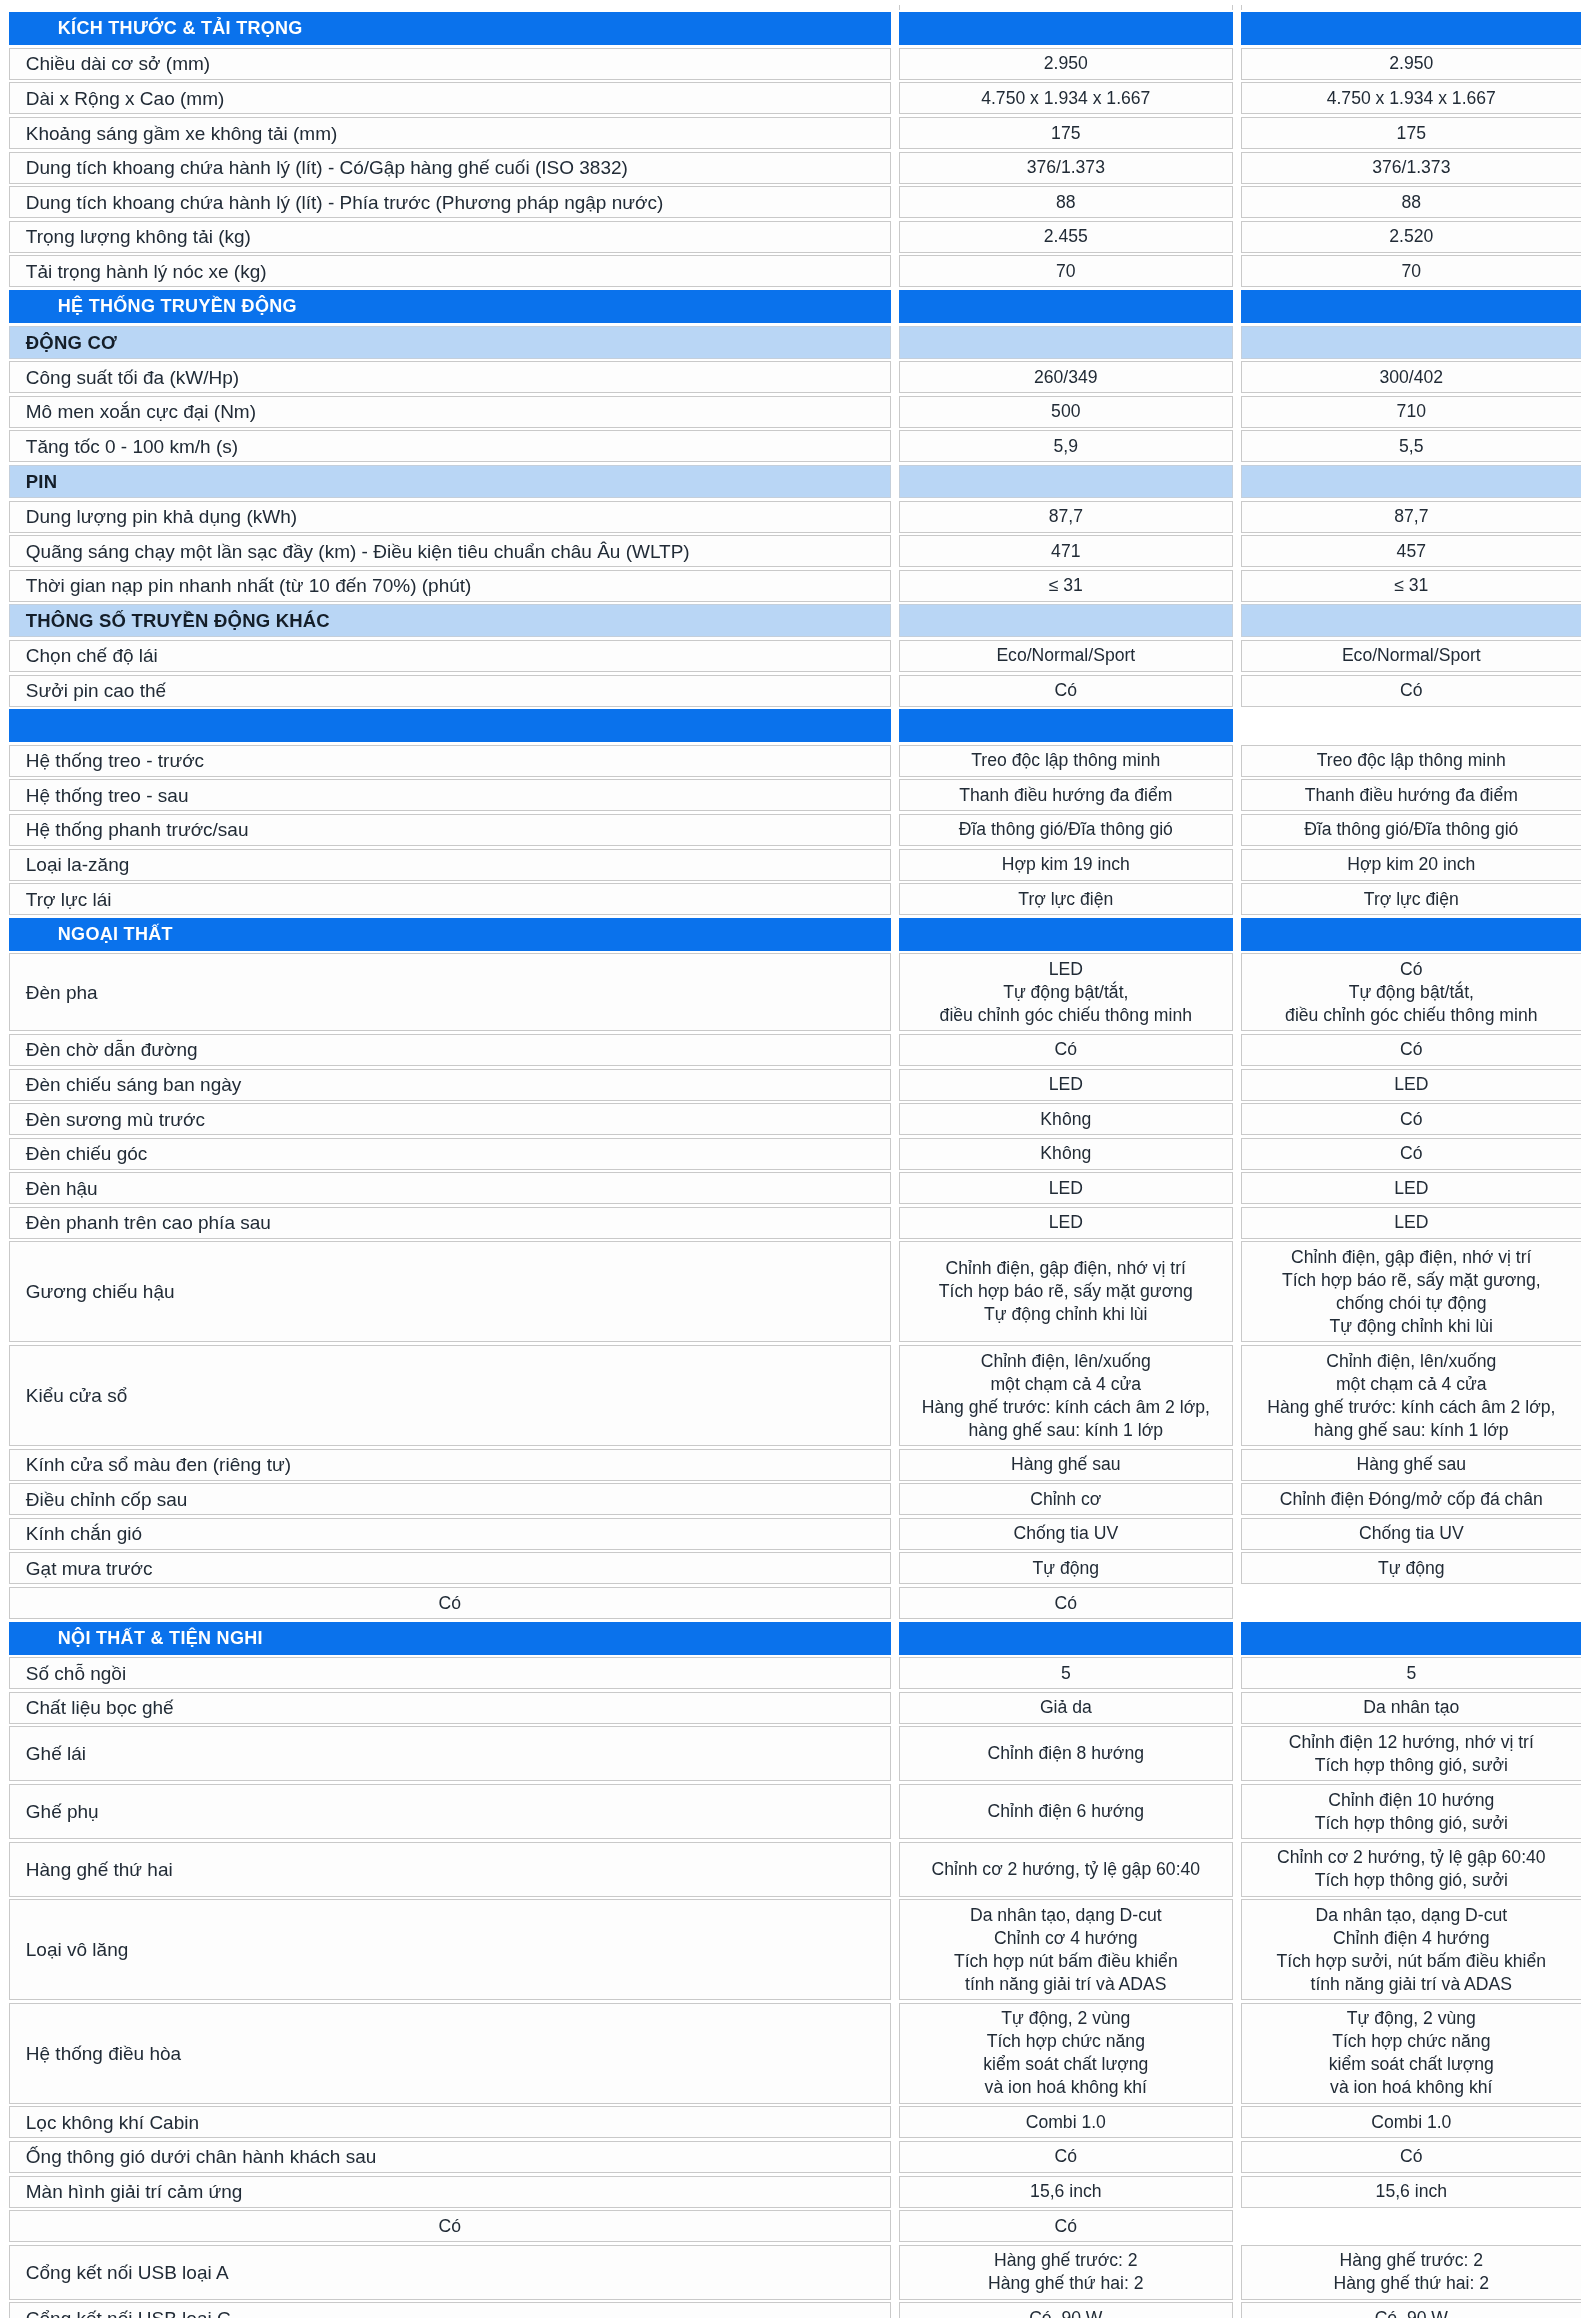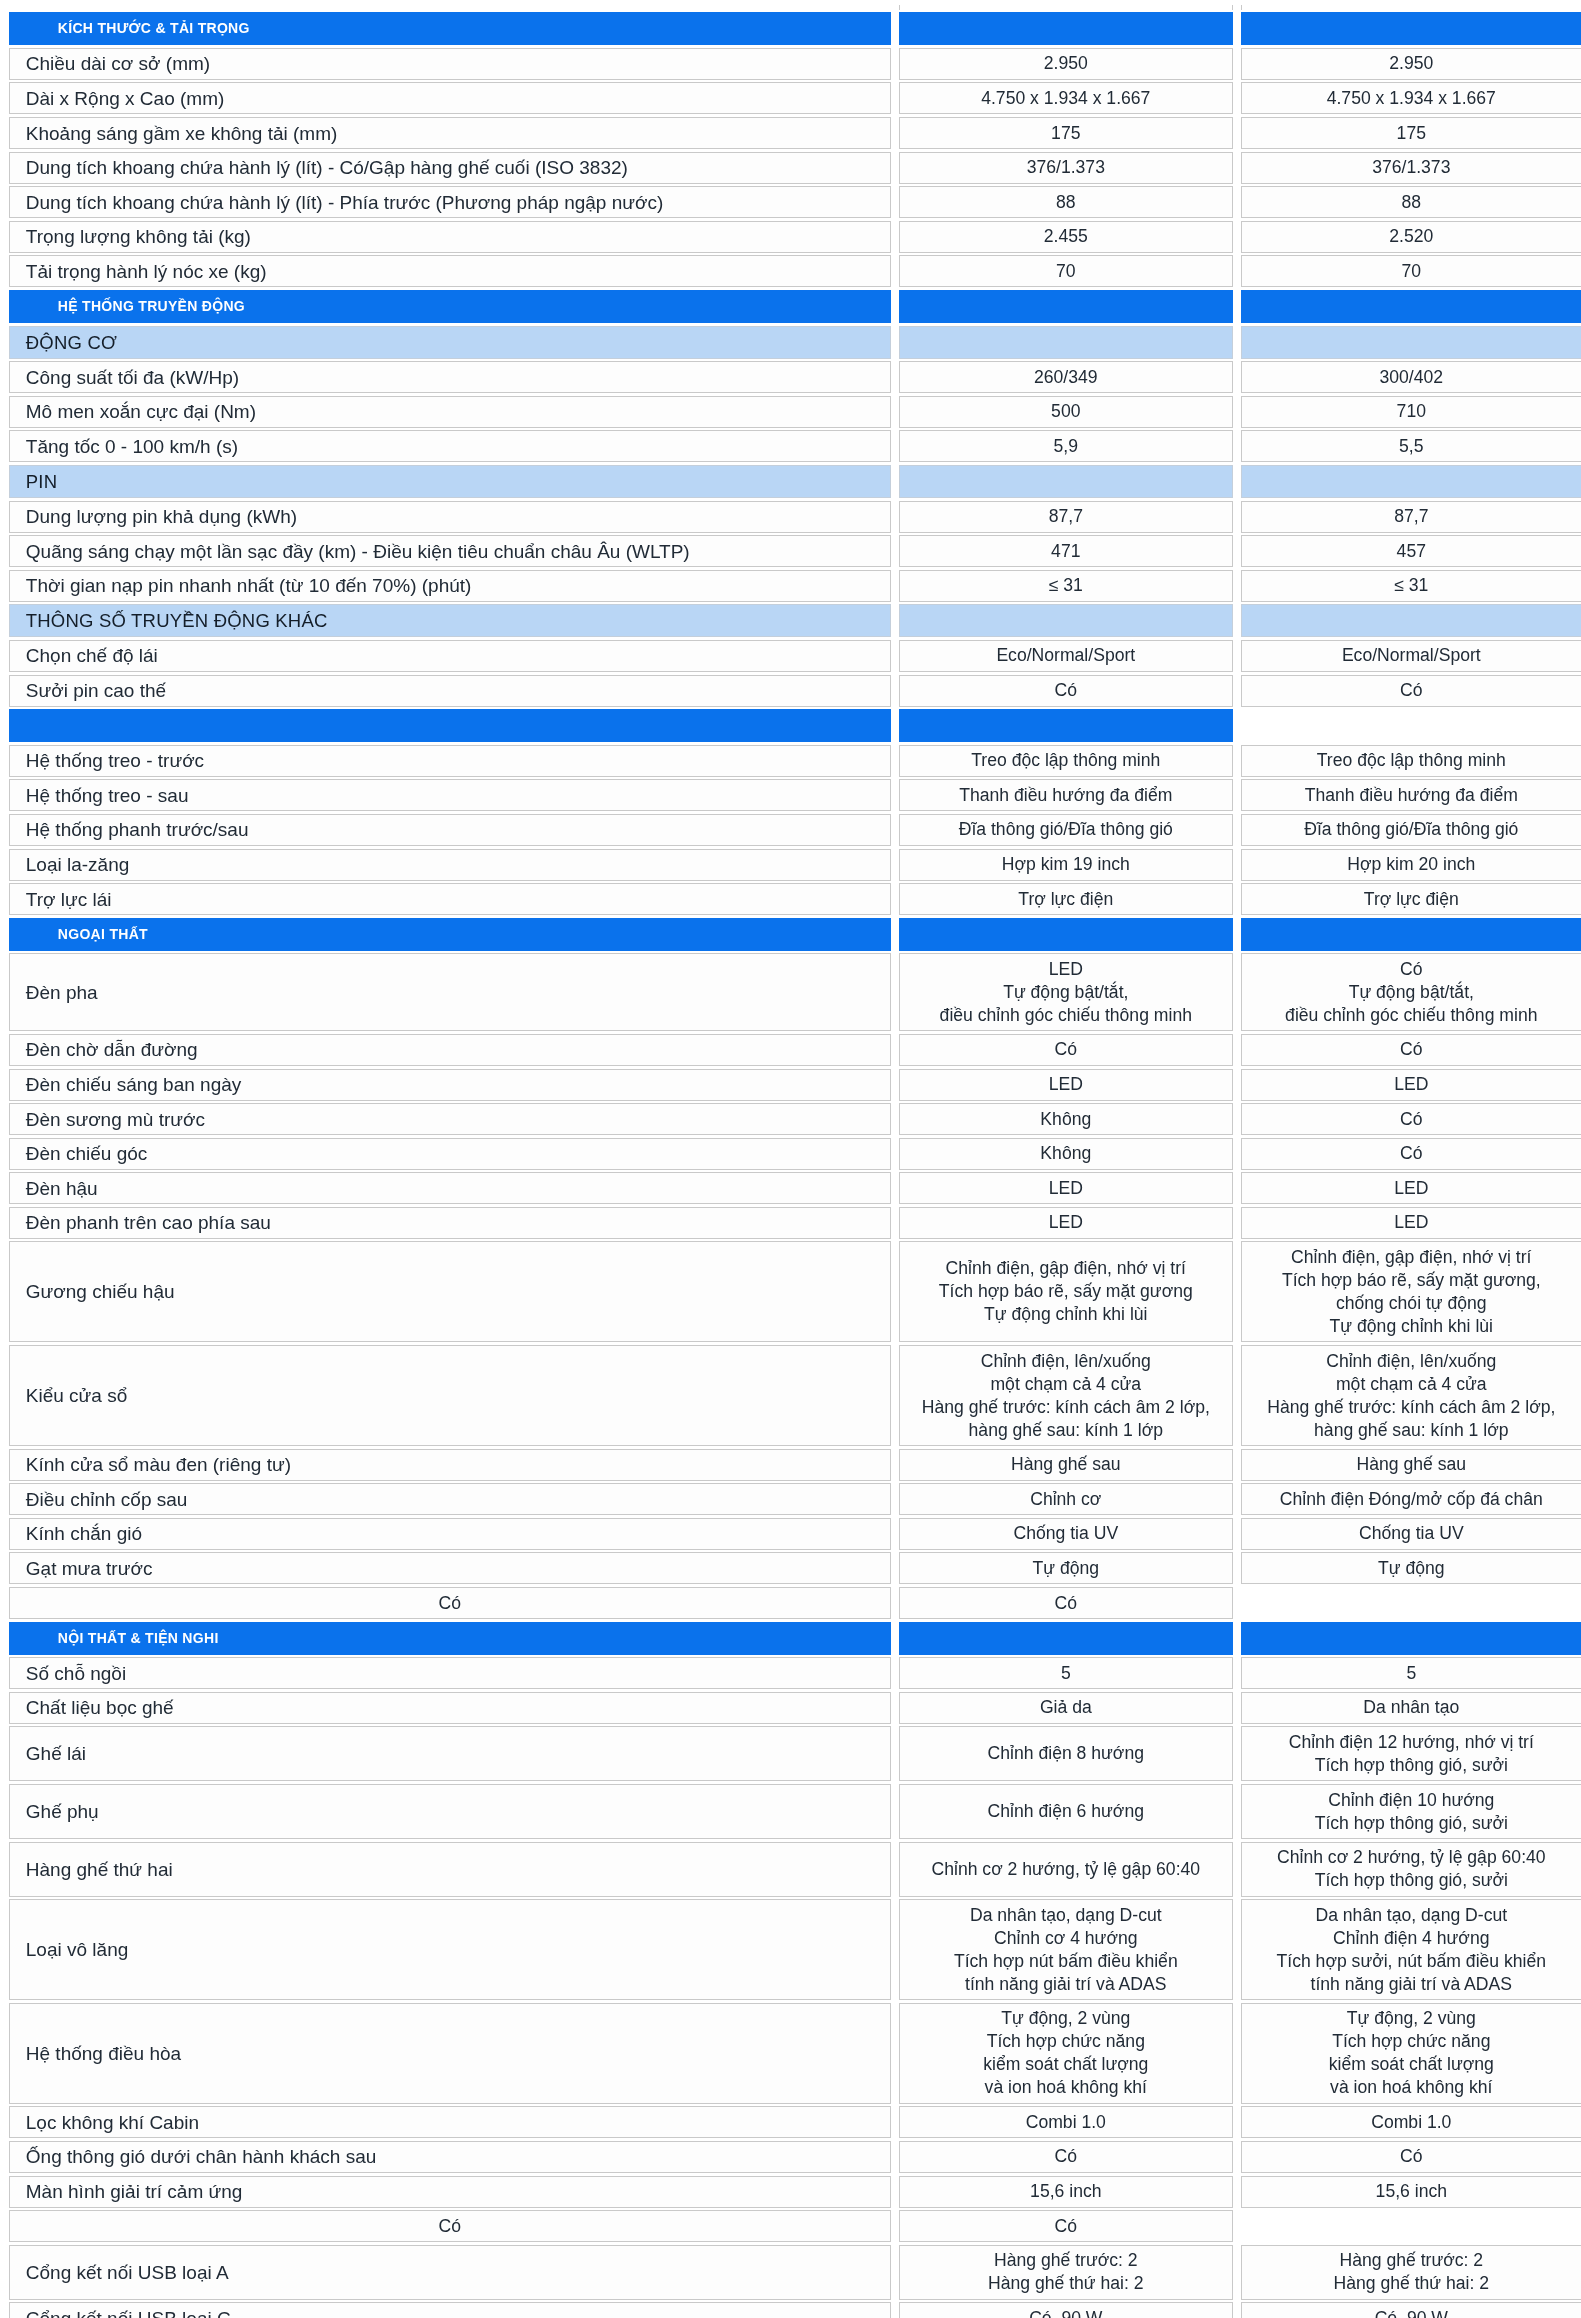--- a/index.html
+++ b/index.html
@@ -55,34 +55,34 @@
 
   
   .row.header .cell {
     background: #0a72ec;
     border: 0.9px solid #0a72ec;
     min-height: 33px;
   }
   .row.header .label-cell {
     color: #ffffff;
     font-weight: bold;
-    font-size: 14px;
+    font-size: 18px;
     letter-spacing: 0.3px;
     padding-left: 48px;
   }
 
   
   .row.subheader .cell {
     background: #b9d6f5;
     border: 0.9px solid #c4cfdb;
     min-height: 33px;
   }
   .row.subheader .label-cell {
     color: #141e29;
-    font-weight: normal;
+    font-weight: bold;
     font-size: 18.5px;
     letter-spacing: 0.2px;
   }
 
   
   .sliver-top { height: 4.4px; }
   .sliver-top .s { box-sizing: border-box; height: 4.4px; }
   .sliver-top .s2 { border-left: 0.9px solid #c9c9c9; border-right: 0.9px solid #c9c9c9; }
   .sliver-top .s3 { border-left: 0.9px solid #c9c9c9; }
 </style>

